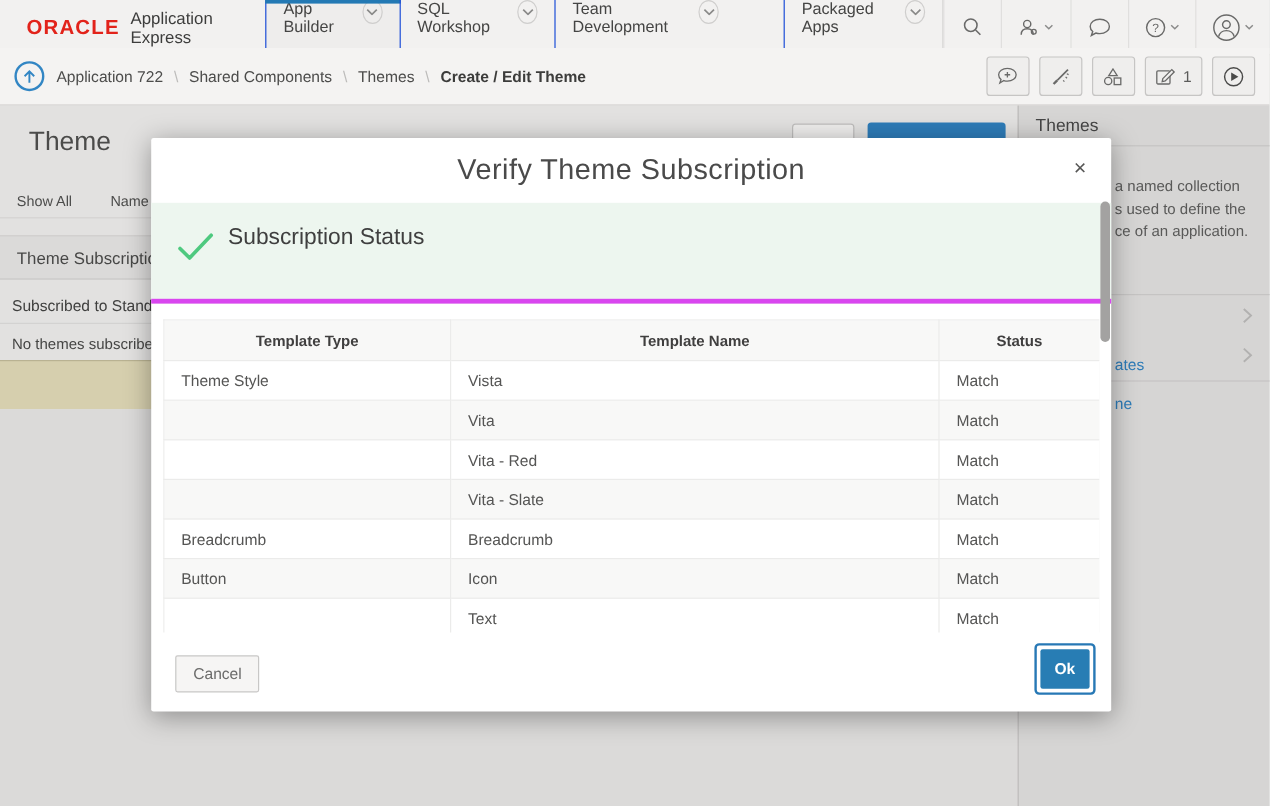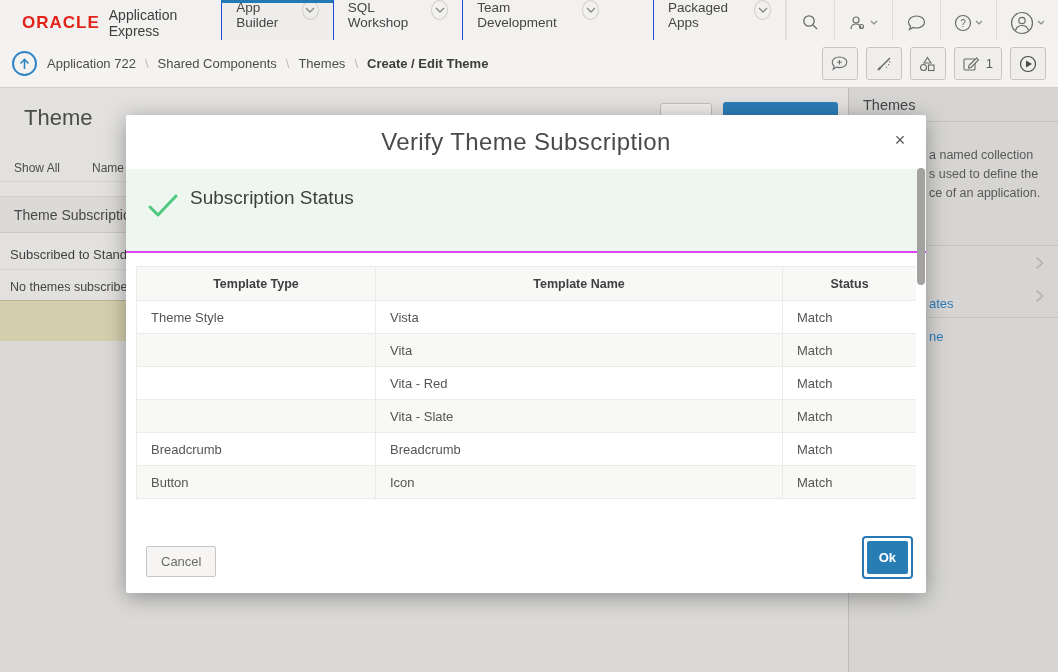--- a/index.html
+++ b/index.html
@@ -72,21 +72,21 @@
   .sb-chev { position:absolute; right:14px; color:#b2b1b0; }
 
   
   .modal { left:126px; top:115px; width:800px; height:478px; background:#fff; border-radius:2px;
            box-shadow:0 4px 22px rgba(0,0,0,.35); z-index:10; }
   .modal-title { left:0; top:0; width:100%; height:54px; display:flex; align-items:center;
                  justify-content:center; font-size:24px; font-weight:300; letter-spacing:.4px; color:#4a4a4a; }
   .modal-close { right:14px; top:13px; font-size:18px; color:#565655; width:24px; height:24px;
                  display:flex; align-items:center; justify-content:center; cursor:pointer; }
   .success { left:0; top:54px; width:100%; height:84px; background:#edf6ef;
-             border-bottom:2px solid #d946ef; }
+             border-bottom:4px solid #d946ef; }
   .success-check { position:absolute; left:21px; top:24px; }
   .success-head { position:absolute; left:64px; top:18px; font-size:19px; color:#3f3f3f; }
   .success-msg { position:absolute; left:65px; top:45px; font-size:12.5px; color:#8f8f8e; }
   .tbl-wrap { left:10px; top:151px; width:780px; height:261px; overflow:hidden; }
   table { border-collapse:collapse; width:780px; table-layout:fixed; }
   th, td { border:1px solid #ebebea; }
   th { height:34px; background:#f8f8f7; font-size:12.5px; font-weight:bold; color:#403f3f; text-align:center; }
   td { height:33px; font-size:13px; color:#555554; padding-left:14px; background:#fff; }
   tr.alt td { background:#f8f8f7; }
   .scroll-thumb { right:1px; top:53px; width:8px; height:117px; background:#a3a2a1; border-radius:4px; z-index:11; }
@@ -325,20 +325,25 @@
         <tr>
           <td>Breadcrumb</td>
           <td>Breadcrumb</td>
           <td>Match</td>
         </tr>
         <tr class="alt">
           <td>Button</td>
           <td>Icon</td>
           <td>Match</td>
         </tr>
+        <tr>
+          <td></td>
+          <td>Text</td>
+          <td>Match</td>
+        </tr>
       </tbody>
     </table>
   </div>
 
   <div class="abs scroll-thumb"></div>
 
   <div class="abs modal-footer">
     <button class="cancel-btn">Cancel</button>
     <div class="ok-ring">
       <button class="ok-btn">Ok</button>

